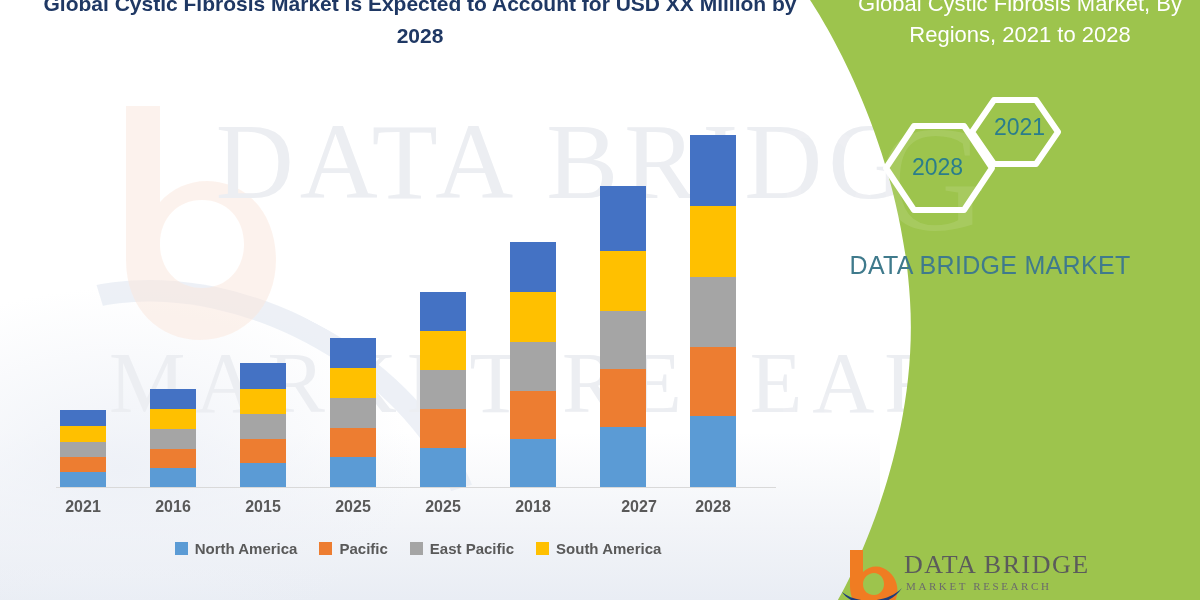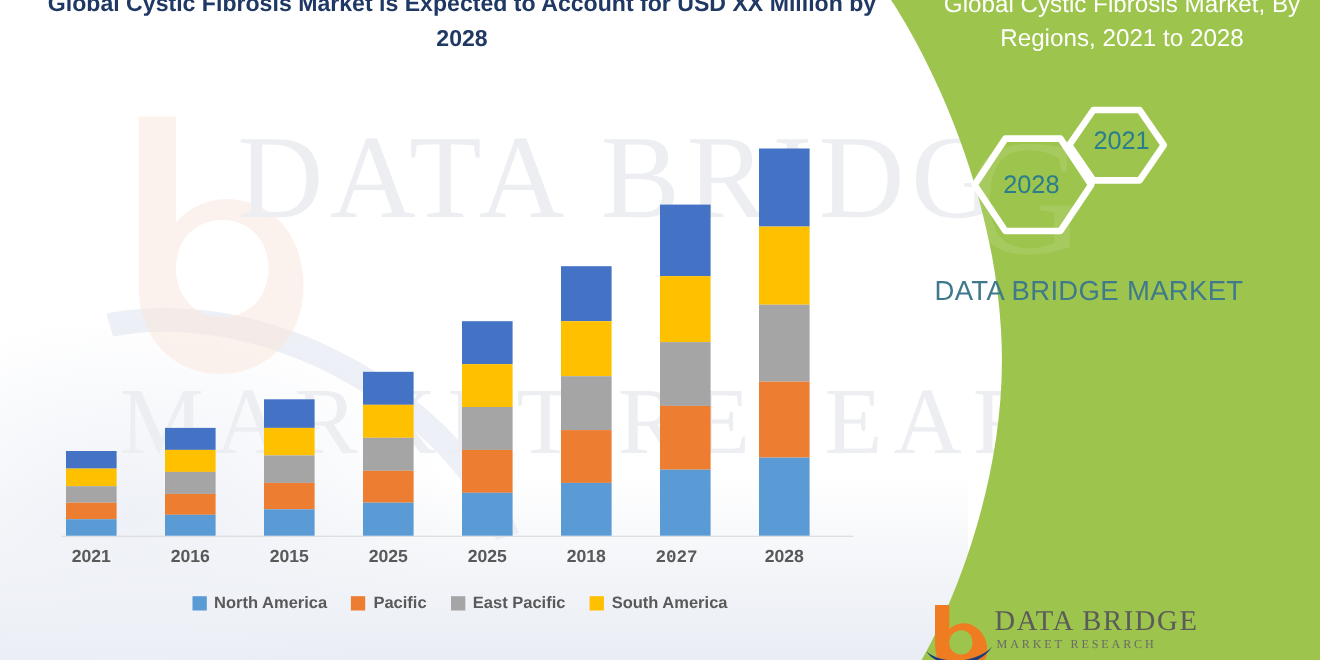--- a/index.html
+++ b/index.html
@@ -186,21 +186,21 @@
           <div class="seg" title="North America 2028" style="height: 71px; background: rgb(91, 155, 213);"></div>
         </div>
       </div>
     <div id="xticks">
         <div class="xtick" style="left: 38px;">2021</div>
         <div class="xtick" style="left: 128px;">2016</div>
         <div class="xtick" style="left: 218px;">2015</div>
         <div class="xtick" style="left: 308px;">2025</div>
         <div class="xtick" style="left: 398px;">2025</div>
         <div class="xtick" style="left: 488px;">2018</div>
-        <div class="xtick" style="left: 570px; font-family: Liberation Mono, monospace;">2027</div>
+        <div class="xtick" style="left: 594px;">2027</div>
         <div class="xtick" style="left: 668px;">2028</div>
       </div>
   </div>
 
   <div class="legend" id="legend">
       <div class="leg-item">
         <span class="leg-sw" style="background: rgb(91, 155, 213);"></span>
         <span class="leg-tx">North America</span>
       </div>
       <div class="leg-item">

